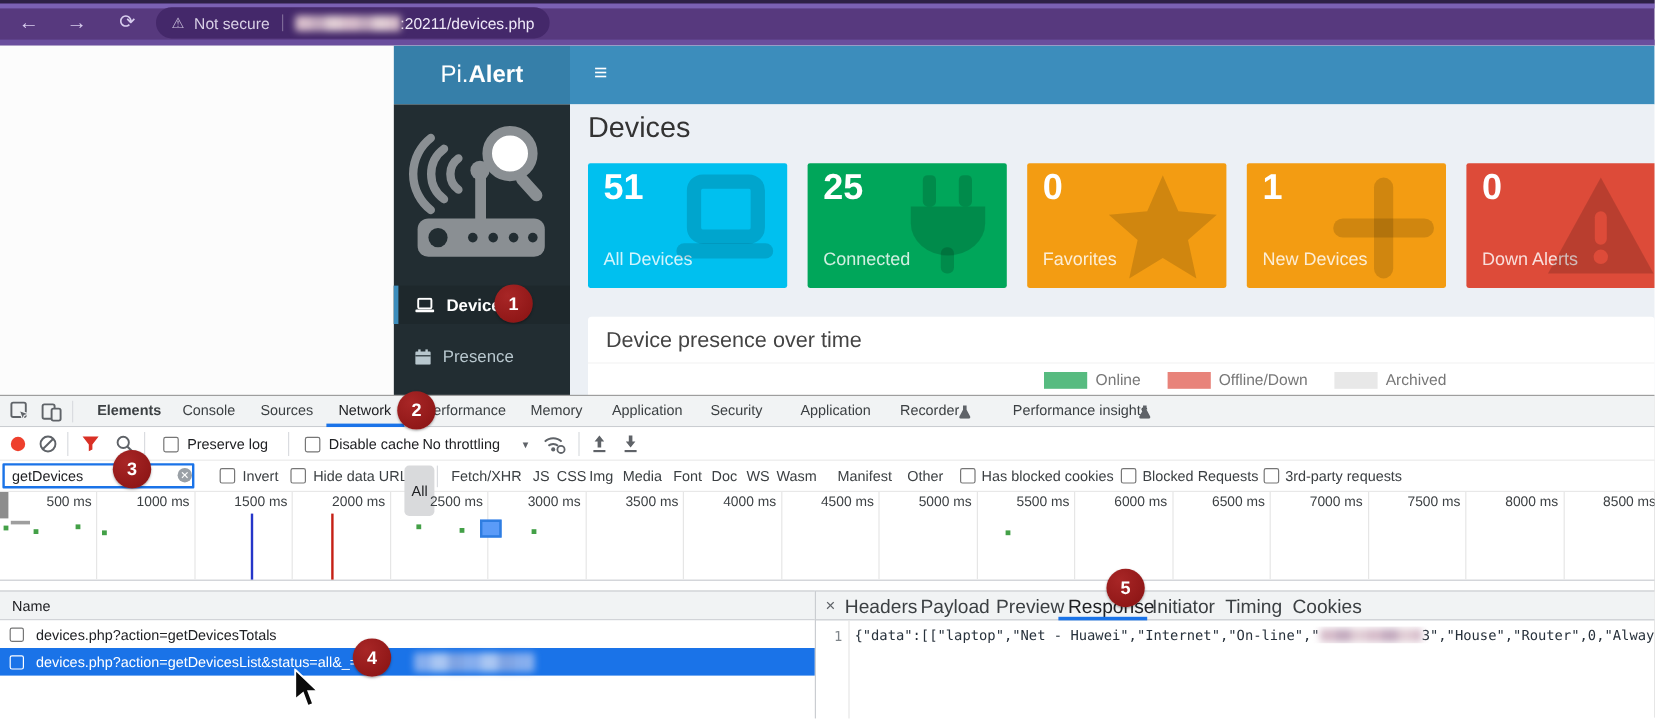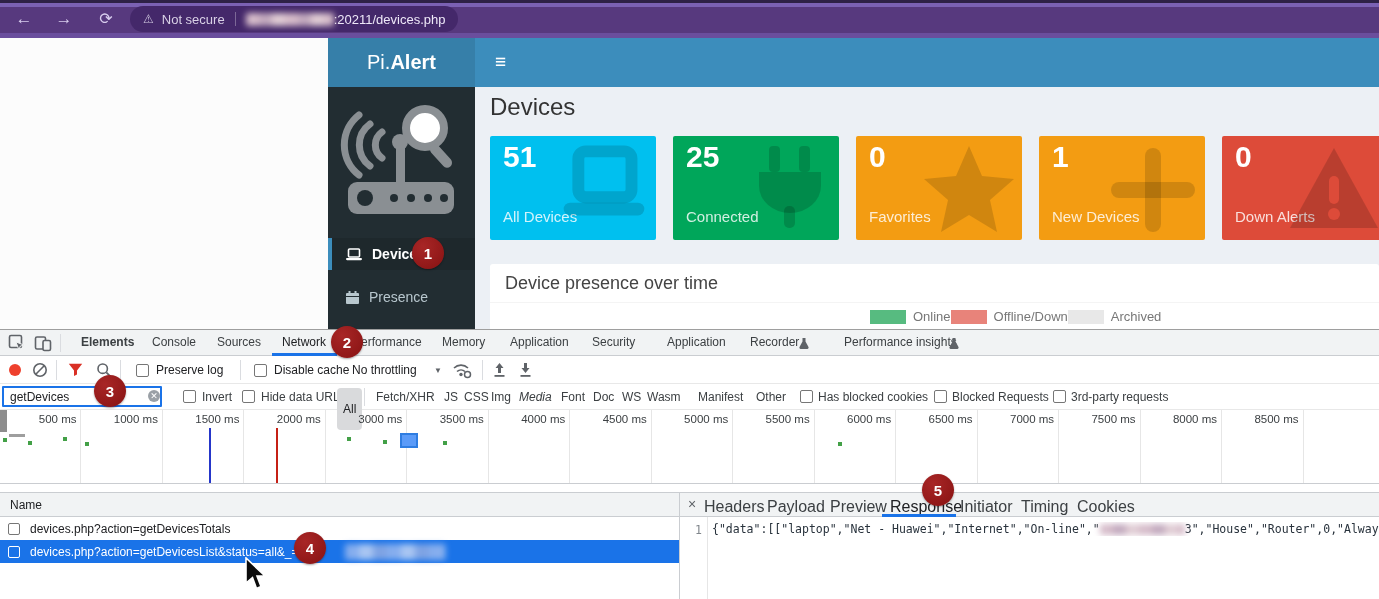--- a/index.html
+++ b/index.html
@@ -41,21 +41,21 @@
   .page-title { position:absolute; left:15px; top:6px; font-size:24px; color:#333; }
   .card { position:absolute; top:49px; width:166px; height:104px; border-radius:2px; color:#fff; overflow:hidden; }
   .card .num { position:absolute; left:13px; top:4px; font-size:30px; font-weight:bold; }
   .card .lbl { position:absolute; left:13px; top:72px; font-size:15px; color:rgba(255,255,255,.82); }
   .card svg { position:absolute; right:6px; top:8px; }
   .c-cyan{background:#00c0ef;} .c-green{background:#00a65a;} .c-orange{background:#f39c12;} .c-red{background:#dd4b39;}
 
   .panel { position:absolute; left:15px; top:177px; width:889px; height:66px; background:#fff; border-radius:3px 3px 0 0; overflow:hidden; }
   .panel-title { position:absolute; left:15px; top:9px; font-size:18px; color:#444; }
   .panel-div { position:absolute; left:0; top:38px; width:100%; height:1px; background:#f4f4f4; }
-  .legend { position:absolute; left:380px; top:45px; display:flex; }
+  .legend { position:absolute; left:380px; top:45px; display:flex; gap:22px; }
   .legend-item { display:flex; align-items:center; gap:7px; font-size:13px; color:#777; }
   .sw { width:36px; height:14px; display:inline-block; }
 
   
   .devtools { position:absolute; left:0; top:330px; width:1379px; height:269px; background:#fff; box-shadow:0 -1px 0 #9e9e9e; }
   .dt-tabs { position:absolute; left:0; top:0; width:1379px; height:26px; background:#f1f3f4; border-bottom:1px solid #cacdd1; }
   .dt-tab { position:absolute; top:5px; font-size:12px; color:#3c4043; white-space:nowrap; }
   .dt-underline { position:absolute; left:272px; top:23px; width:65px; height:3px; background:#1a73e8; }
   .vdiv { position:absolute; width:1px; background:#dadce0; }
 
@@ -320,40 +320,41 @@
       <div class="cb" style="left:183px;top:6px;"></div>
       <span class="ftype" style="left:202px;">Invert</span>
       <div class="cb" style="left:242px;top:6px;"></div>
       <span class="ftype" style="left:261px;">Hide data URLs</span>
       <span class="fpill">All</span>
       <div class="vdiv" style="left:364px;top:4px;height:18px;"></div>
       <span class="ftype" style="left:376px;">Fetch/XHR</span>
       <span class="ftype" style="left:444px;">JS</span>
       <span class="ftype" style="left:464px;">CSS</span>
       <span class="ftype" style="left:491px;">Img</span>
-      <span class="ftype" style="left:519px;font-style:italic;">Media</span>
+      <span class="ftype" style="left:519px;">Media</span>
       <span class="ftype" style="left:561px;">Font</span>
       <span class="ftype" style="left:593px;">Doc</span>
       <span class="ftype" style="left:622px;">WS</span>
       <span class="ftype" style="left:647px;">Wasm</span>
       <span class="ftype" style="left:698px;">Manifest</span>
       <span class="ftype" style="left:756px;">Other</span>
       <div class="cb" style="left:800px;top:6px;"></div>
       <span class="ftype" style="left:818px;">Has blocked cookies</span>
       <div class="cb" style="left:934px;top:6px;"></div>
       <span class="ftype" style="left:952px;">Blocked Requests</span>
       <div class="cb" style="left:1053px;top:6px;"></div>
       <span class="ftype" style="left:1071px;">3rd-party requests</span>
     </div>
 
     <div class="dt-timeline">
       <div class="tick-cell">500 ms</div>
       <div class="tick-cell">1000 ms</div>
       <div class="tick-cell">1500 ms</div>
       <div class="tick-cell">2000 ms</div>
+      <div class="tick-cell">2500 ms</div>
       <div class="tick-cell">3000 ms</div>
       <div class="tick-cell">3500 ms</div>
       <div class="tick-cell">4000 ms</div>
       <div class="tick-cell">4500 ms</div>
       <div class="tick-cell">5000 ms</div>
       <div class="tick-cell">5500 ms</div>
       <div class="tick-cell">6000 ms</div>
       <div class="tick-cell">6500 ms</div>
       <div class="tick-cell">7000 ms</div>
       <div class="tick-cell">7500 ms</div>

